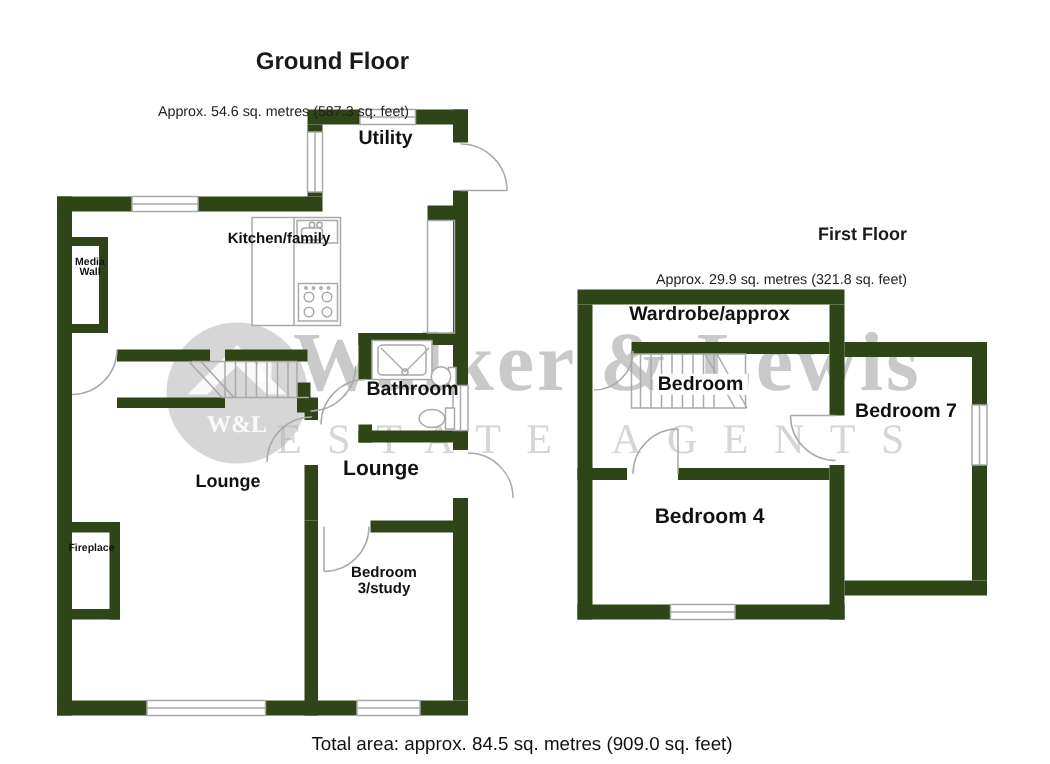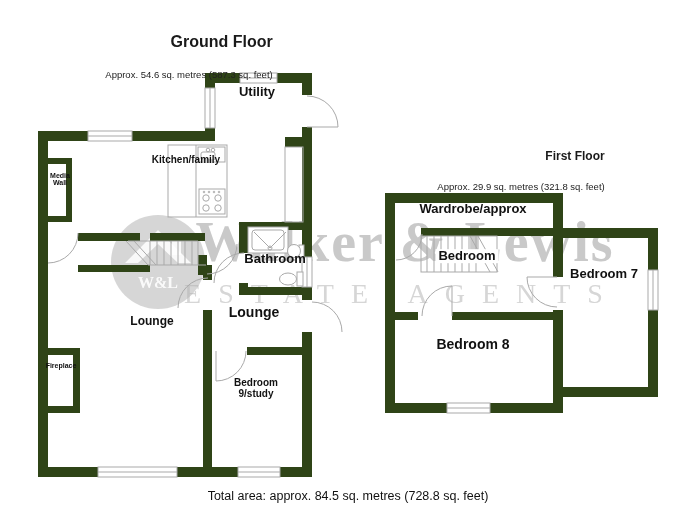--- a/index.html
+++ b/index.html
@@ -241,27 +241,27 @@
     <div class="t2">Approx. 29.9 sq. metres (321.8 sq. feet)</div>
   </div>
 
   <div class="label" style="left:257px;top:92px">Utility</div>
   <div class="label" style="left:186px;top:160px;font-size:10px">Kitchen/family</div>
   <div class="label" style="left:275px;top:259px">Bathroom</div>
   <div class="label" style="left:254px;top:312px;font-size:14px">Lounge</div>
   <div class="label" style="left:152px;top:321px;font-size:12px">Lounge</div>
   <div class="label" style="left:256px;top:388px;font-size:10px">
     <div>Bedroom</div>
-    <div>9/study</div>
+    <div>3/study</div>
   </div>
   <div class="label small" style="left:60px;top:179px">
     <div>Media</div>
     <div>Wall</div>
   </div>
   <div class="label small" style="left:61px;top:366px">Fireplace</div>
 
   <div class="label" style="left:473px;top:209px">Wardrobe/approx</div>
   <div class="label bg" style="left:467px;top:256px">Bedroom</div>
   <div class="label" style="left:604px;top:274px">Bedroom 7</div>
-  <div class="label" style="left:473px;top:344px;font-size:14px">Bedroom 8</div>
-
-  <div class="footer">Total area: approx. 84.5 sq. metres (728.8 sq. feet)</div>
+  <div class="label" style="left:473px;top:344px;font-size:14px">Bedroom 4</div>
+
+  <div class="footer">Total area: approx. 84.5 sq. metres (909.0 sq. feet)</div>
 </div>
 
 </body></html>

